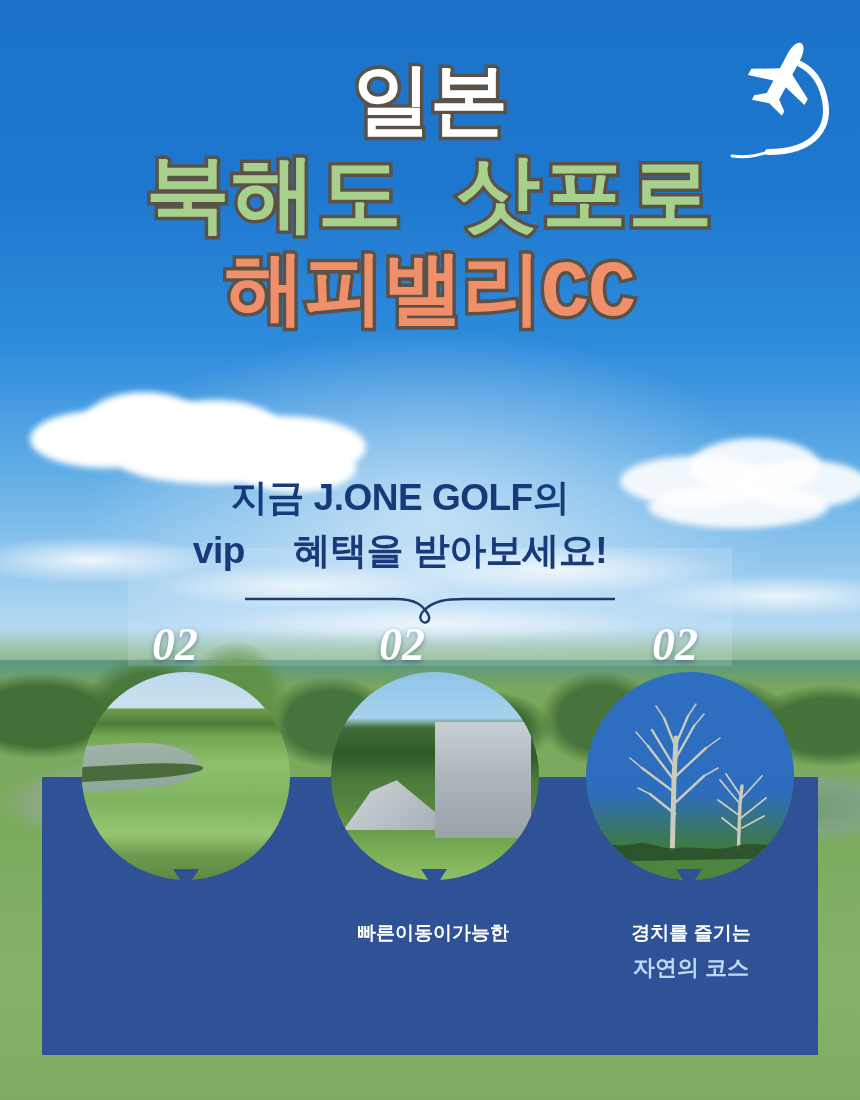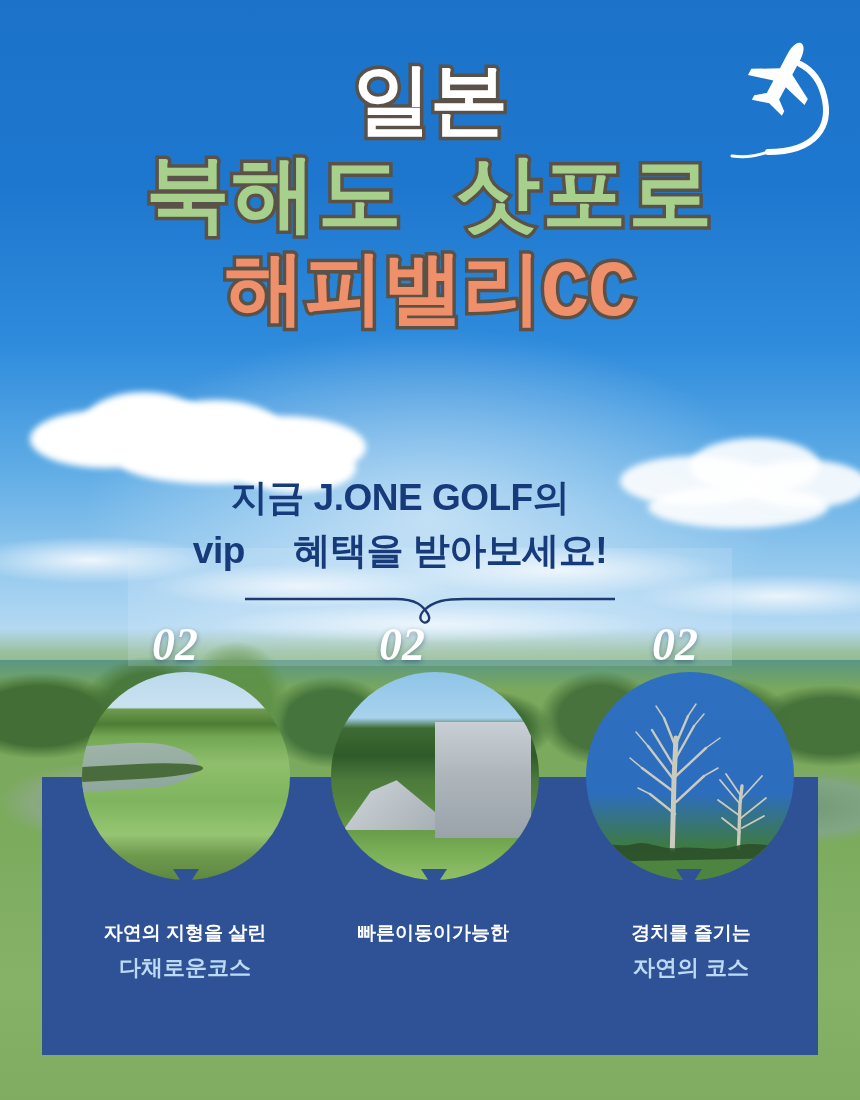--- a/index.html
+++ b/index.html
@@ -253,24 +253,20 @@
                  C 112 174, 128 180, 150 174 C 172 168, 190 178, 208 172
                  L208 186 L0 190 Z" fill="#2B4F2A" opacity=".9"></path>
       </svg>
     </div>
   </div>
 
   <div class="notch nt1"></div>
   <div class="notch nt2"></div>
   <div class="notch nt3"></div>
 
-  <div class="cap k1">
-    <span class="top">자연의 지형을 살린</span>
-    <span class="bot">다채로운코스</span>
-  </div>
   <div class="cap k2">
     <span class="top">빠른이동이가능한</span>
   </div>
   <div class="cap k3">
     <span class="top">경치를 즐기는</span>
     <span class="bot">자연의 코스</span>
   </div>
 
 </div>
 

